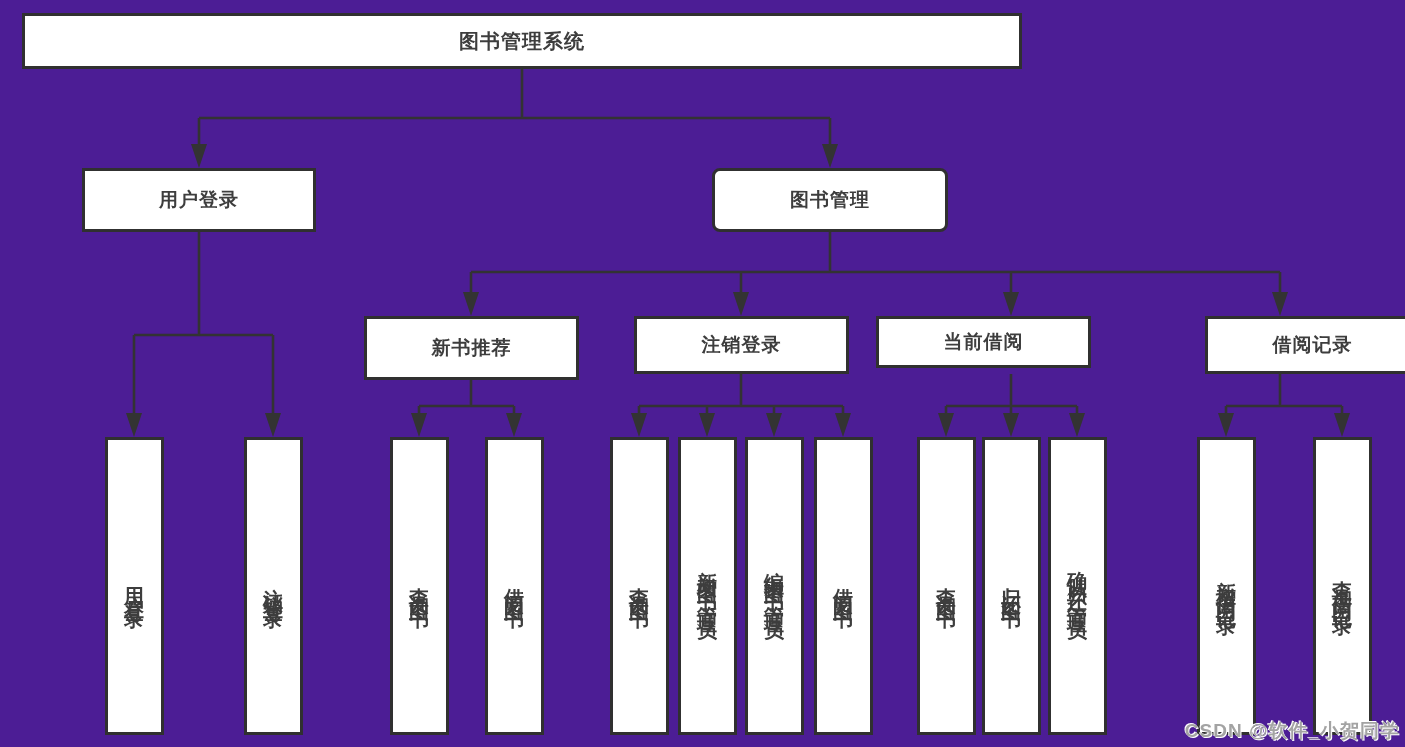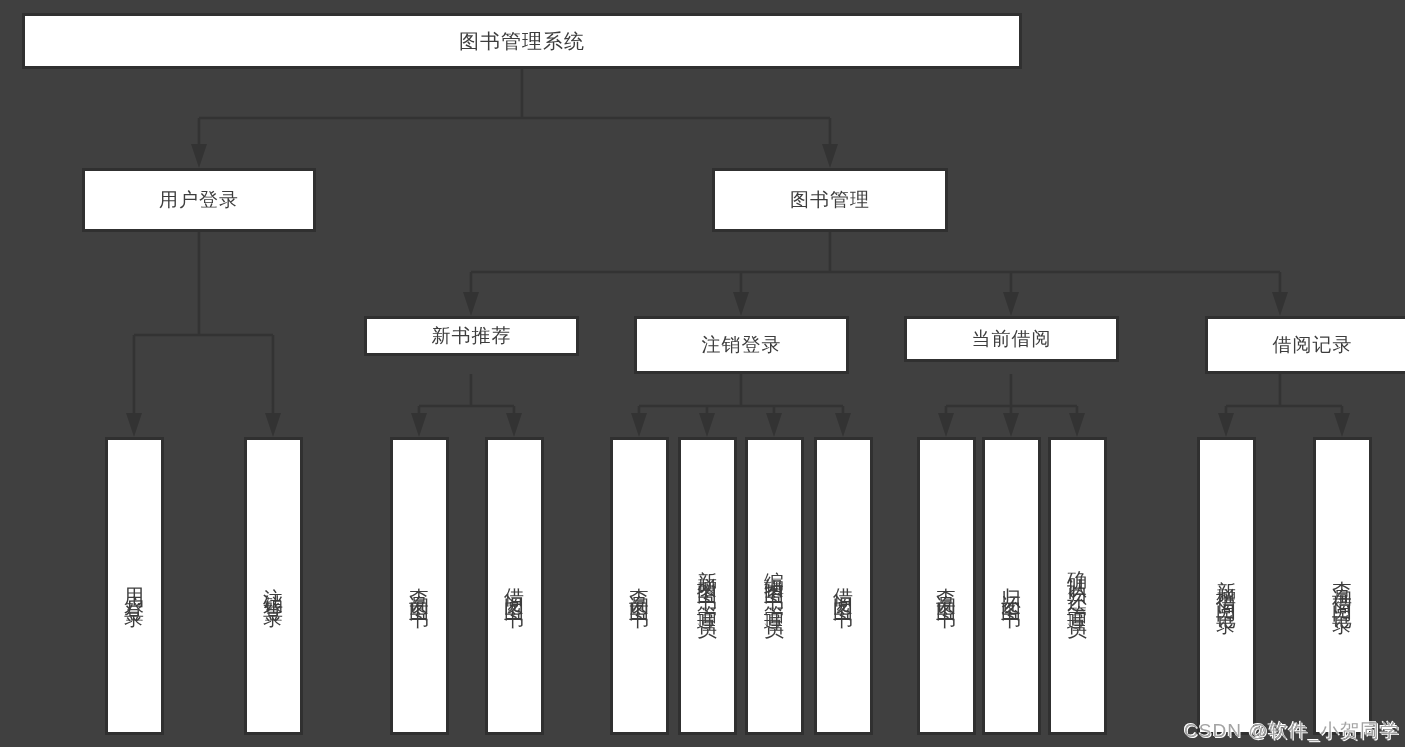--- a/index.html
+++ b/index.html
@@ -1,22 +1,23 @@
 <!DOCTYPE html>
 <html><head>
 <meta charset="utf-8">
 <style>
   html, body { margin: 0; padding: 0; background: #ffffff; }
   #stage {
     position: relative;
     width: 1405px;
     height: 747px;
-    background: #404040;
+    background: #4c1d95;
     font-family: "Liberation Sans", "DejaVu Sans", sans-serif;
     overflow: hidden;
+    font-weight: bold;
   }
   #connectors {
     position: absolute;
     left: 0; top: 0;
     width: 1405px; height: 747px;
   }
   .node {
     position: absolute;
     box-sizing: border-box;
     background: #ffffff;
@@ -83,25 +84,25 @@
       <polygon points="1003,413 1019,413 1011,437"></polygon>
       <polygon points="1069,413 1085,413 1077,437"></polygon>
       <polygon points="1218,413 1234,413 1226,437"></polygon>
       <polygon points="1334,413 1350,413 1342,437"></polygon>
     </g>
   </svg>
 
   <div class="node hbox root-box" style="left:22px; top:13px; width:1000px; height:56px;">图书管理系统</div>
 
   <div class="node hbox" style="left:82px; top:168px; width:234px; height:64px;">用户登录</div>
-  <div class="node hbox" style="left:712px; top:168px; width:236px; height:64px;">图书管理</div>
+  <div class="node hbox" style="left:712px; top:168px; width:236px; height:64px;border-radius:8px;">图书管理</div>
 
-  <div class="node hbox" style="left:364px; top:316px; width:215px; height:40px;">新书推荐</div>
+  <div class="node hbox" style="left:364px; top:316px; width:215px; height:64px;">新书推荐</div>
   <div class="node hbox" style="left:634px; top:316px; width:215px; height:58px;">注销登录</div>
-  <div class="node hbox" style="left:904px; top:316px; width:215px; height:46px;">当前借阅</div>
+  <div class="node hbox" style="left:876px; top:316px; width:215px; height:52px;">当前借阅</div>
   <div class="node hbox" style="left:1173px; top:316px; width:215px; height:58px;margin-left:32px;">借阅记录</div>
 
   <div class="node leaf" style="left:105px; top:437px; width:59px; height:298px;">用户登录</div>
   <div class="node leaf" style="left:244px; top:437px; width:59px; height:298px;">注销登录</div>
 
   <div class="node leaf" style="left:390px; top:437px; width:59px; height:298px;">查询图书</div>
   <div class="node leaf" style="left:485px; top:437px; width:59px; height:298px;">借阅图书</div>
 
   <div class="node leaf" style="left:610px; top:437px; width:59px; height:298px;">查询图书</div>
   <div class="node leaf" style="left:678px; top:437px; width:59px; height:298px;">新增图书（管理员）</div>

